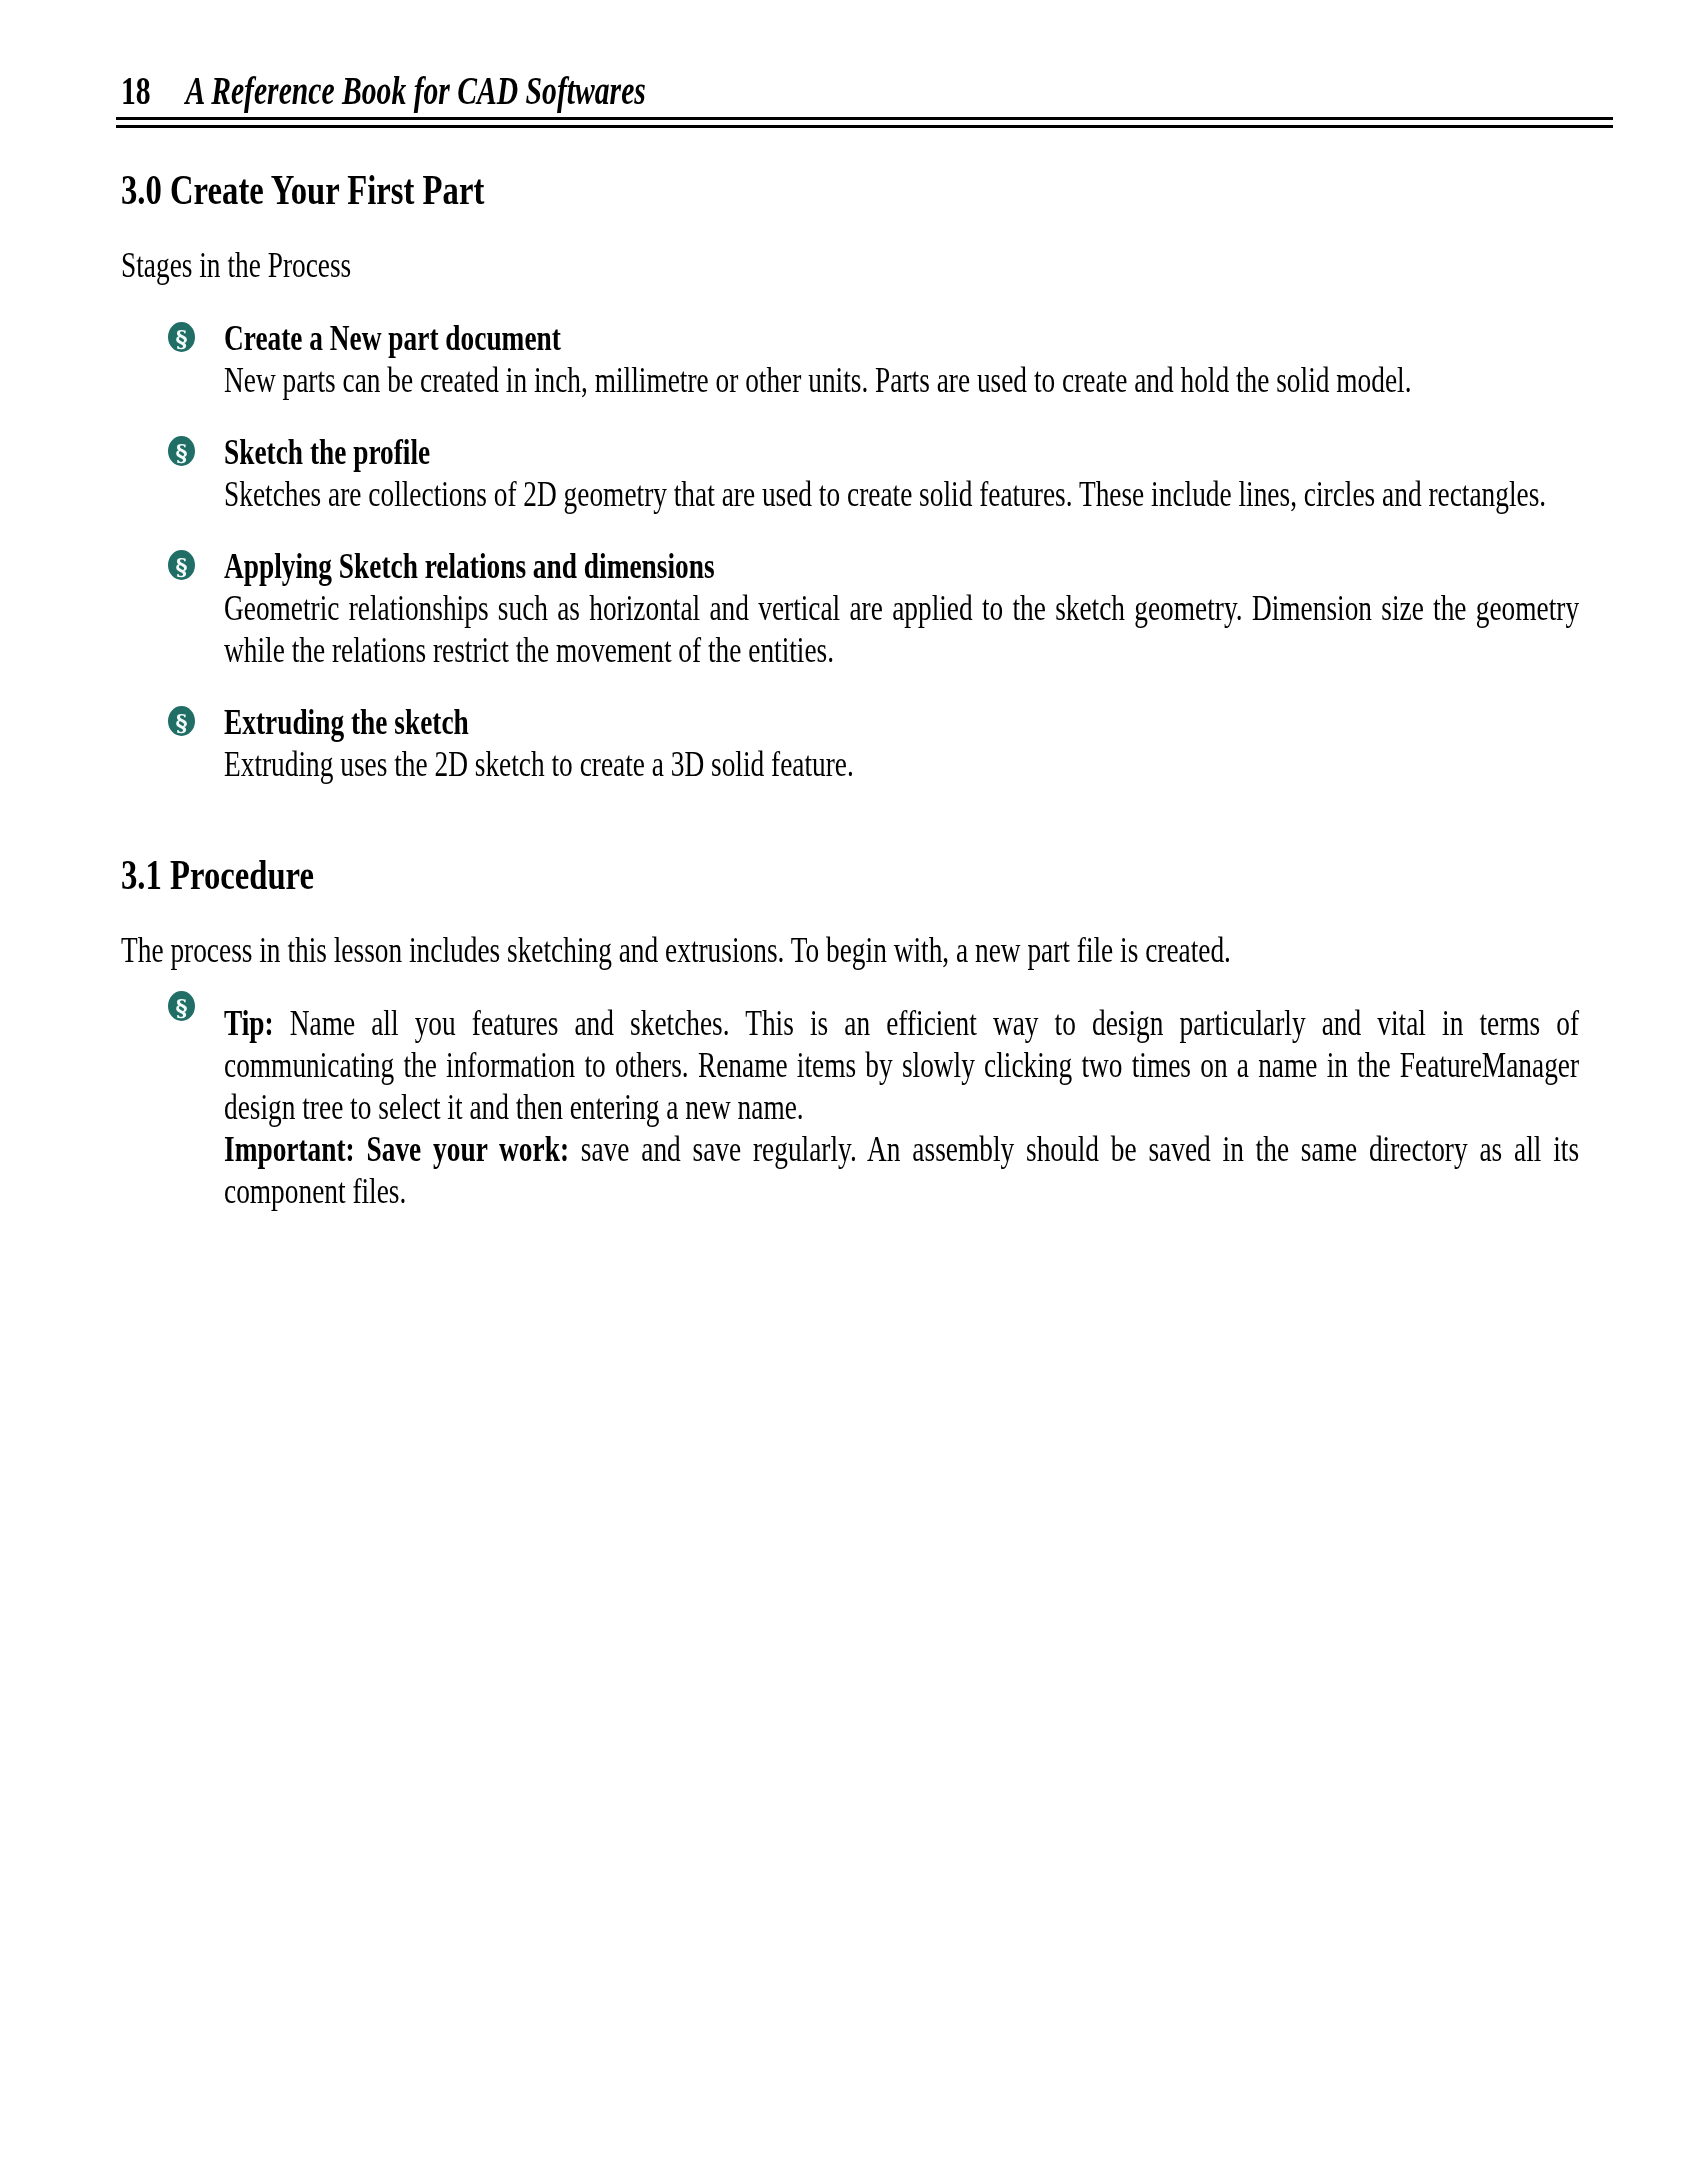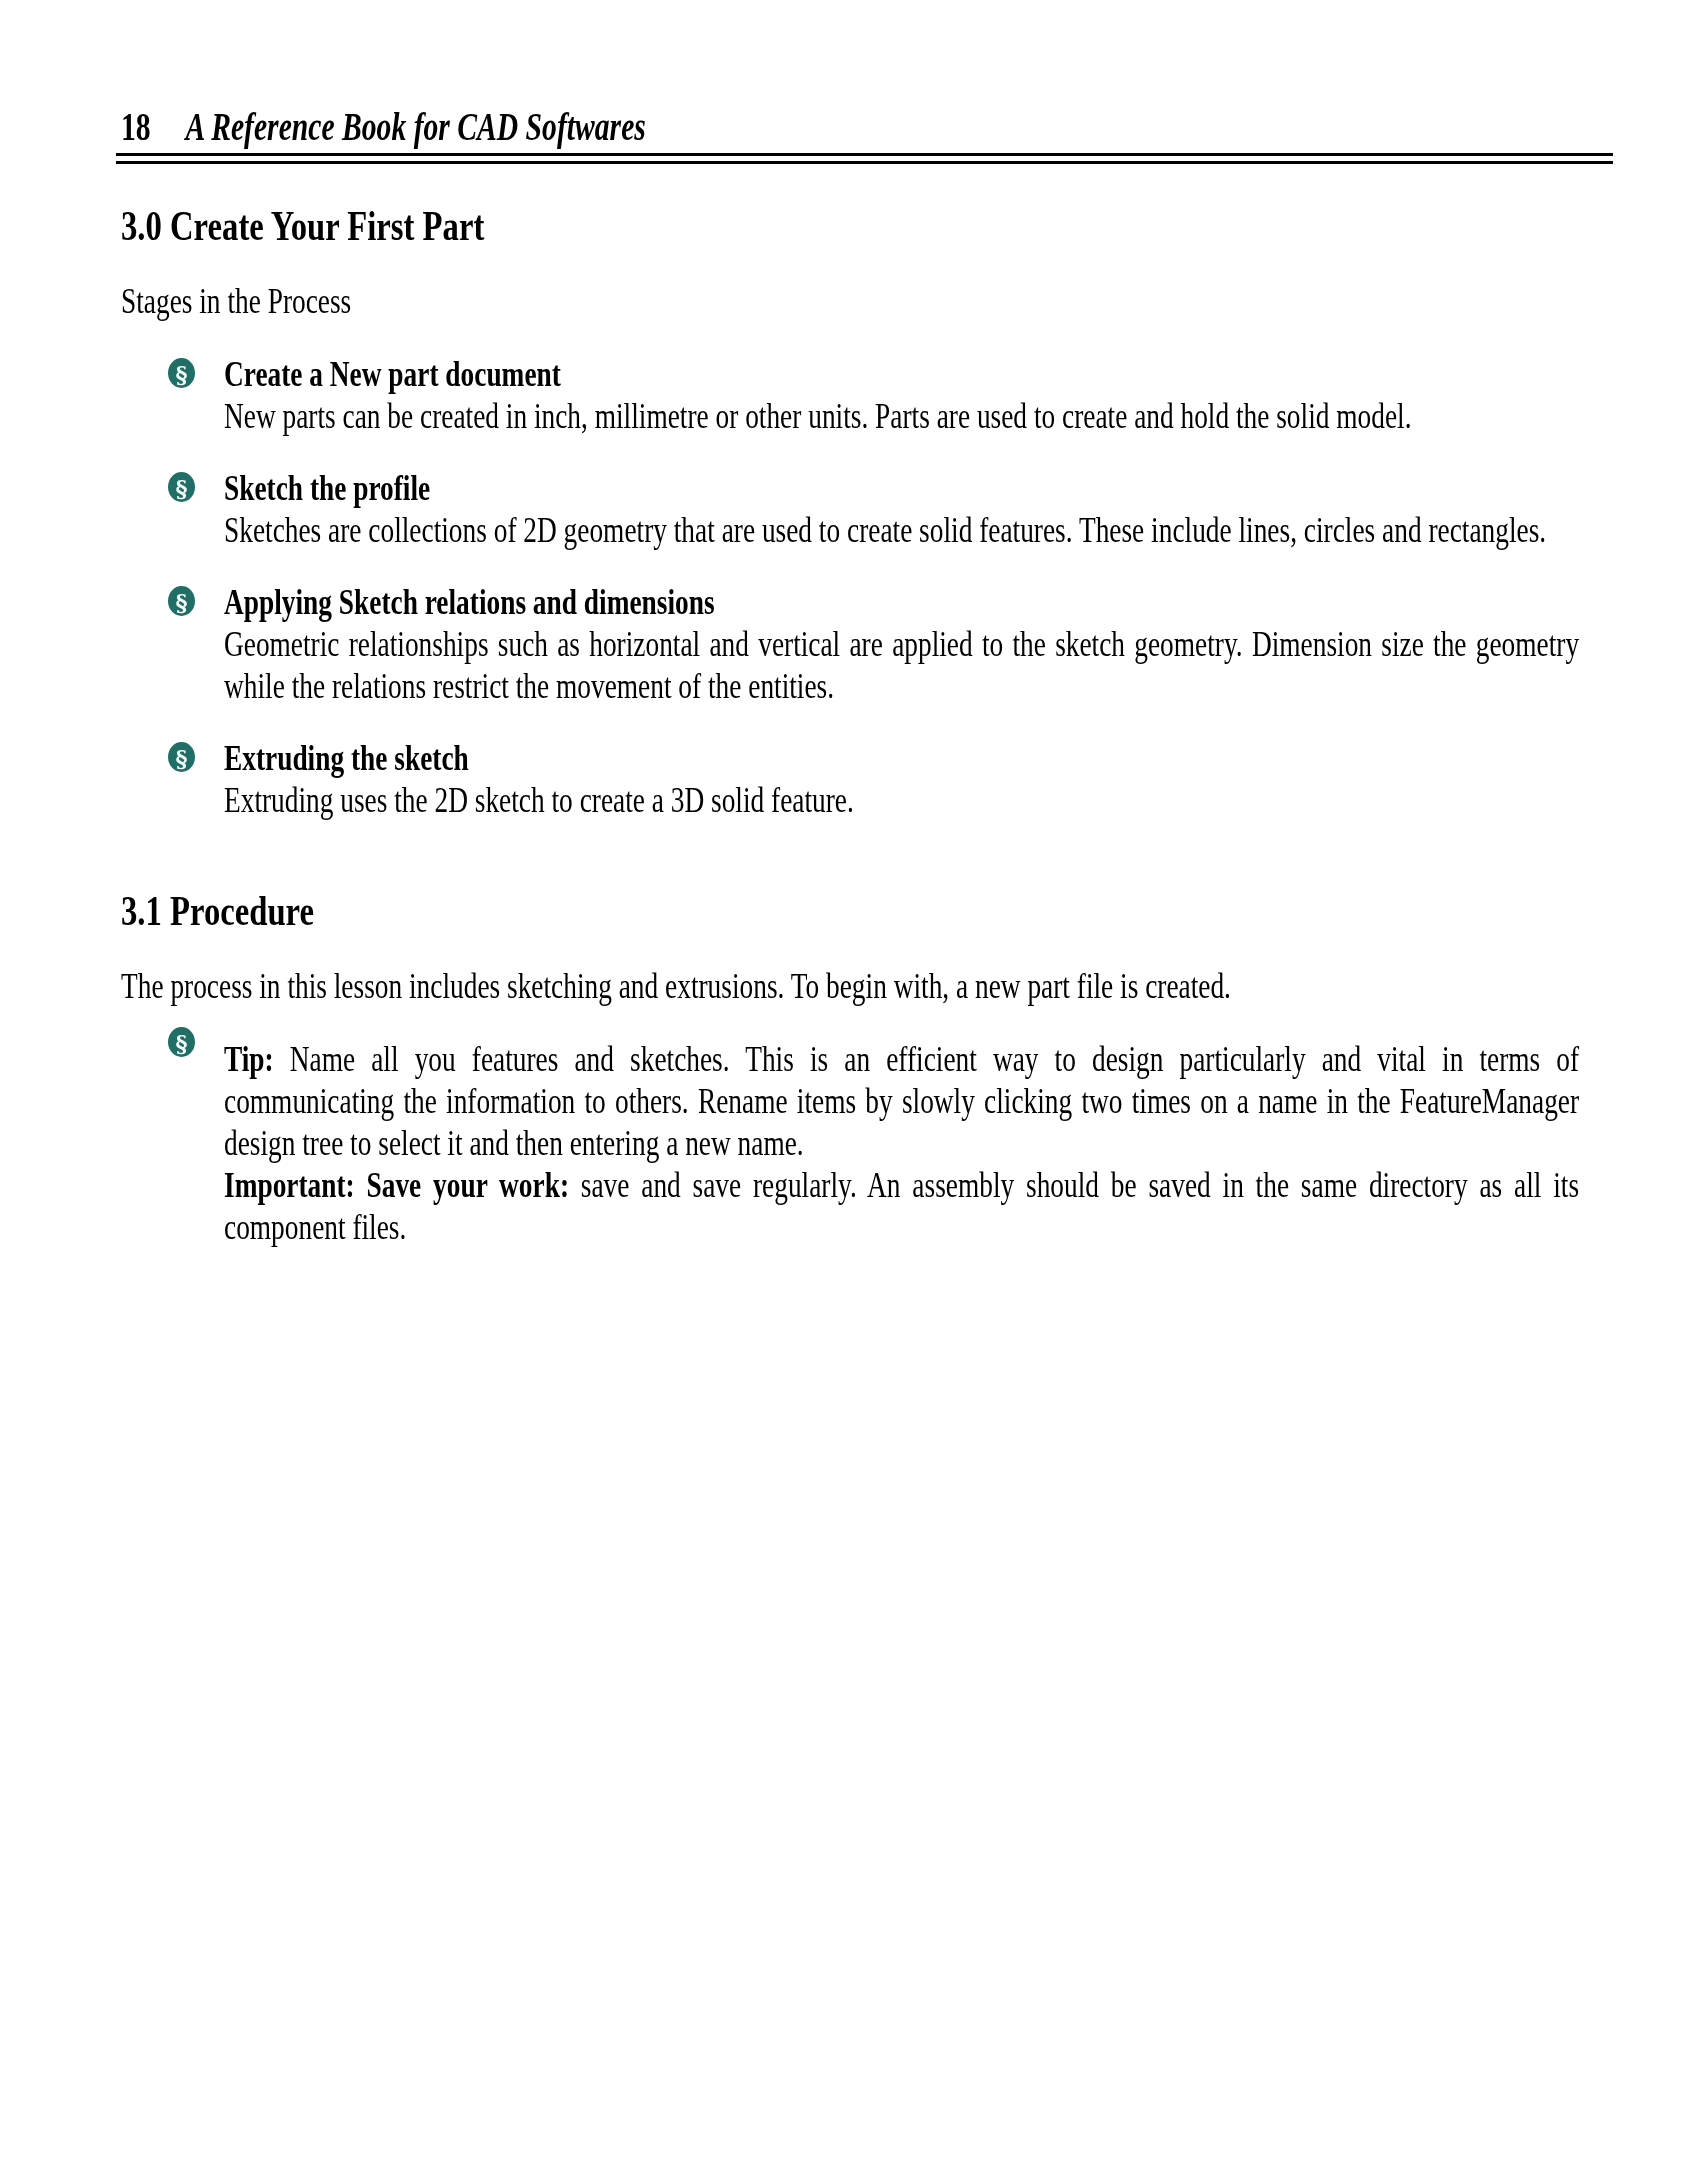--- a/index.html
+++ b/index.html
@@ -6,21 +6,21 @@
   body {
     width: 1707px;
     height: 2183px;
     background: #ffffff;
     color: #000000;
     font-family: "Liberation Serif", serif;
     overflow: hidden;
     position: relative;
   }
   .page {
-    padding: 106px 0 0 121px;
+    padding: 70px 0 0 121px;
   }
   
   .cond {
     transform: scaleX(0.76);
     transform-origin: 0 0;
   }
   .full-w { width: 1919px; }
 
   .header-row {
     display: flex;

